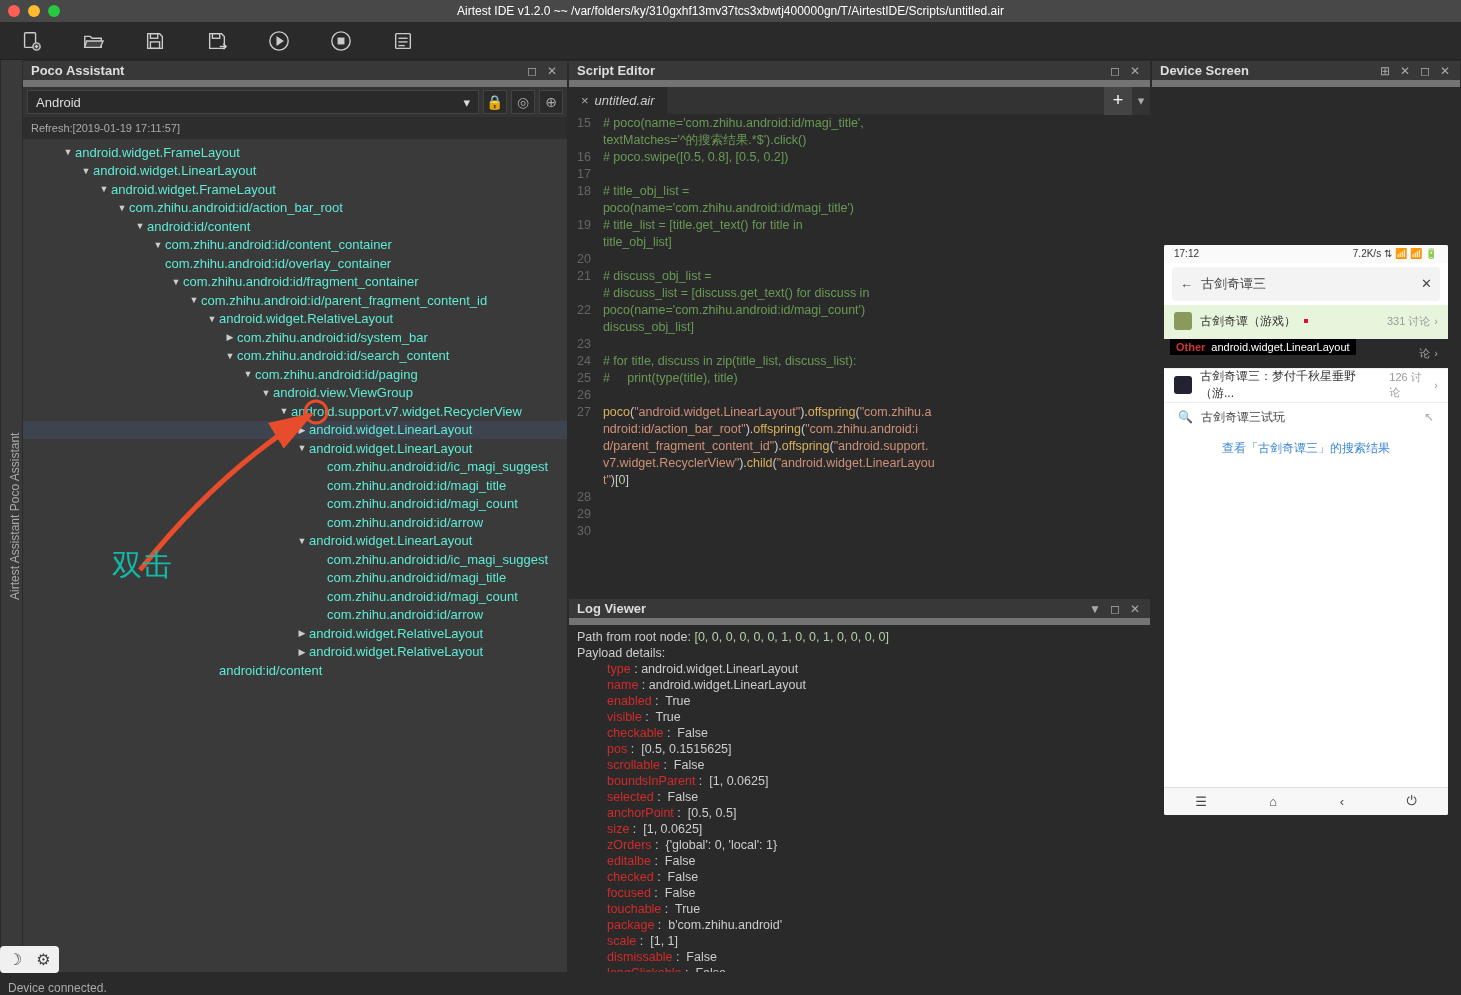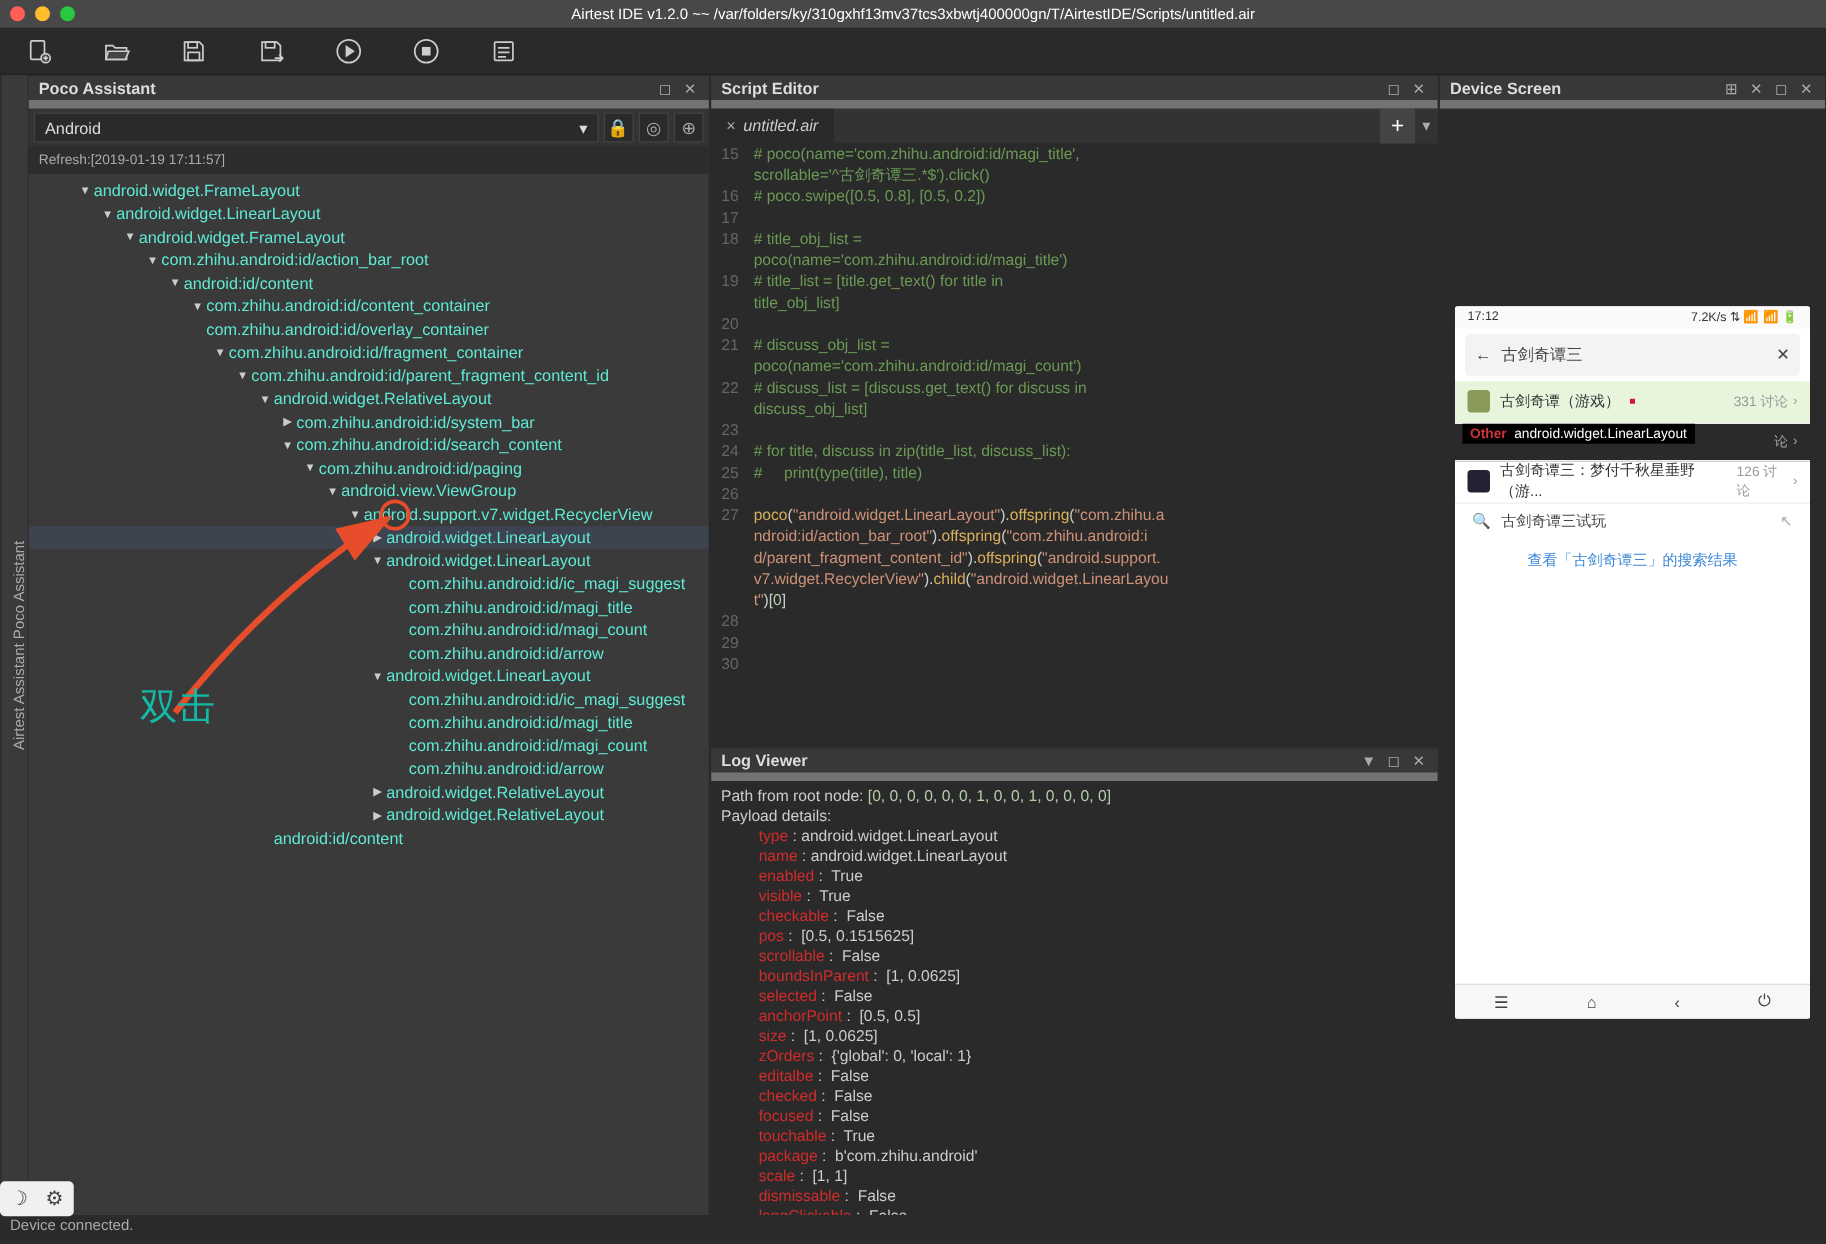--- a/index.html
+++ b/index.html
@@ -63,21 +63,21 @@
 .phone-row { height: 34px; border-bottom: 1px solid #eee; display: flex; align-items: center; padding: 0 10px; font-size: 12px; color: #333; gap: 8px; }
 .phone-row.hl { background: #e8f5dd; }
 .row-icon { width: 18px; height: 18px; background: #ddd; border-radius: 3px; flex-shrink: 0; }
 .row-meta { margin-left: auto; color: #999; font-size: 11px; display: flex; align-items: center; gap: 4px; }
 .inspect-badge { position: absolute; left: 6px; top: 94px; background: #000; padding: 2px 6px; font-size: 11px; display: flex; gap: 6px; align-items: center; z-index: 5; }
 .badge-other { color: #d13438; font-weight: bold; }
 .badge-name { color: #fff; }
 .phone-suggest { padding: 6px 14px; color: #444; font-size: 12px; display: flex; align-items: center; gap: 8px; }
 .phone-link { text-align: center; color: #3b87d6; font-size: 12px; padding: 8px; }
 .phone-nav { height: 28px; background: #f7f7f7; border-top: 1px solid #ddd; display: flex; justify-content: space-around; align-items: center; color: #444; }
-.statusbar { height: 22px; background: #2a2a2a; display: flex; align-items: flex-start; padding: 0 8px; color: #aaa; font-size: 12px; }
+.statusbar { height: 22px; background: #2a2a2a; display: flex; align-items: flex-end; padding: 0 8px; color: #aaa; font-size: 12px; }
 .annotation { position: absolute; pointer-events: none; z-index: 100; }
 .bottom-float { position: absolute; left: 0; bottom: 22px; background: #f0f0f0; border-radius: 4px; padding: 4px 8px; display: flex; gap: 14px; color: #444; font-size: 16px; }
 .phone-row.overlayed { background: #2a2a2a; height: 30px; padding: 0; }
 </style>
 </head>
 <body>
 
 <div class="window">
   <div class="titlebar">
     <div class="traffic-lights">
@@ -311,31 +311,31 @@
               <div style="height: 17px;"></div>
               <div style="height: 17px;"></div>
               <div style="height: 17px;"></div>
               <div style="height: 17px;"></div>
               <div style="height: 17px;">28</div>
               <div style="height: 17px;">29</div>
               <div style="height: 17px;">30</div>
             </div>
           <div class="code-lines" id="codelines">
               <div class="ln"><span class="tok-comment"># poco(name='com.zhihu.android:id/magi_title',</span></div>
-              <div class="ln"><span class="tok-comment">scrollable='^古剑奇谭三.*$').click()</span></div>
+              <div class="ln"><span class="tok-comment">textMatches='^的搜索结果.*$').click()</span></div>
               <div class="ln"><span class="tok-comment"># poco.swipe([0.5, 0.8], [0.5, 0.2])</span></div>
               <div class="ln">&nbsp;</div>
               <div class="ln"><span class="tok-comment"># title_obj_list =</span></div>
               <div class="ln"><span class="tok-comment">poco(name='com.zhihu.android:id/magi_title')</span></div>
               <div class="ln"><span class="tok-comment"># title_list = [title.get_text() for title in</span></div>
               <div class="ln"><span class="tok-comment">title_obj_list]</span></div>
               <div class="ln">&nbsp;</div>
               <div class="ln"><span class="tok-comment"># discuss_obj_list =</span></div>
+              <div class="ln"><span class="tok-comment"># discuss_list = [discuss.get_text() for discuss in</span></div>
               <div class="ln"><span class="tok-comment">poco(name='com.zhihu.android:id/magi_count')</span></div>
-              <div class="ln"><span class="tok-comment"># discuss_list = [discuss.get_text() for discuss in</span></div>
               <div class="ln"><span class="tok-comment">discuss_obj_list]</span></div>
               <div class="ln">&nbsp;</div>
               <div class="ln"><span class="tok-comment"># for title, discuss in zip(title_list, discuss_list):</span></div>
               <div class="ln"><span class="tok-comment">#     print(type(title), title)</span></div>
               <div class="ln">&nbsp;</div>
               <div class="ln"><span class="tok-fn">poco</span>(<span class="tok-string">"android.widget.LinearLayout"</span>).<span class="tok-fn">offspring</span>(<span class="tok-string">"com.zhihu.a</span></div>
               <div class="ln"><span class="tok-string">ndroid:id/action_bar_root"</span>).<span class="tok-fn">offspring</span>(<span class="tok-string">"com.zhihu.android:i</span></div>
               <div class="ln"><span class="tok-string">d/parent_fragment_content_id"</span>).<span class="tok-fn">offspring</span>(<span class="tok-string">"android.support.</span></div>
               <div class="ln"><span class="tok-string">v7.widget.RecyclerView"</span>).<span class="tok-fn">child</span>(<span class="tok-string">"android.widget.LinearLayou</span></div>
               <div class="ln"><span class="tok-string">t"</span>)[<span class="tok-num">0</span>]</div>

